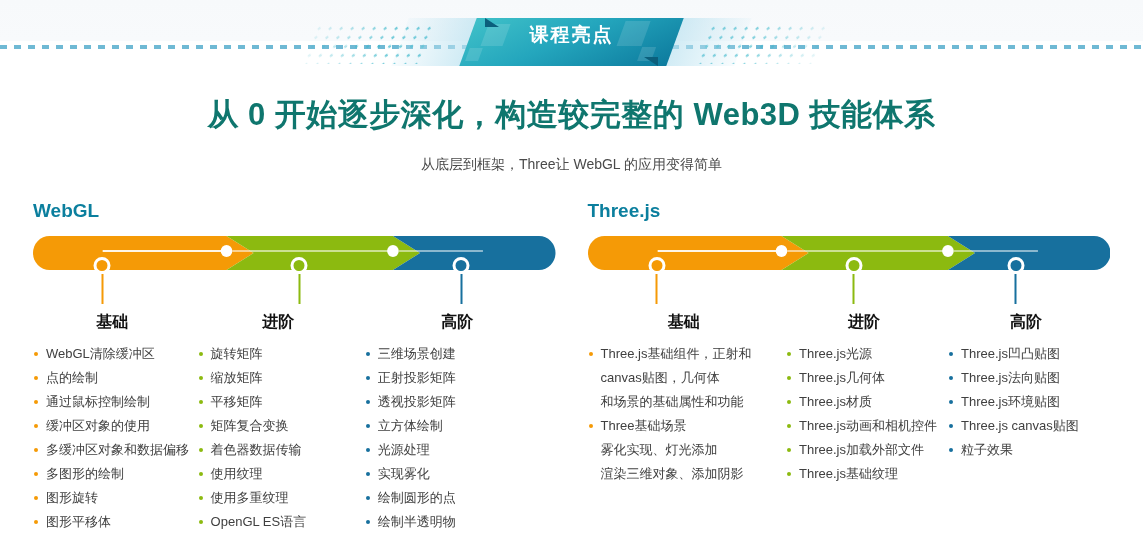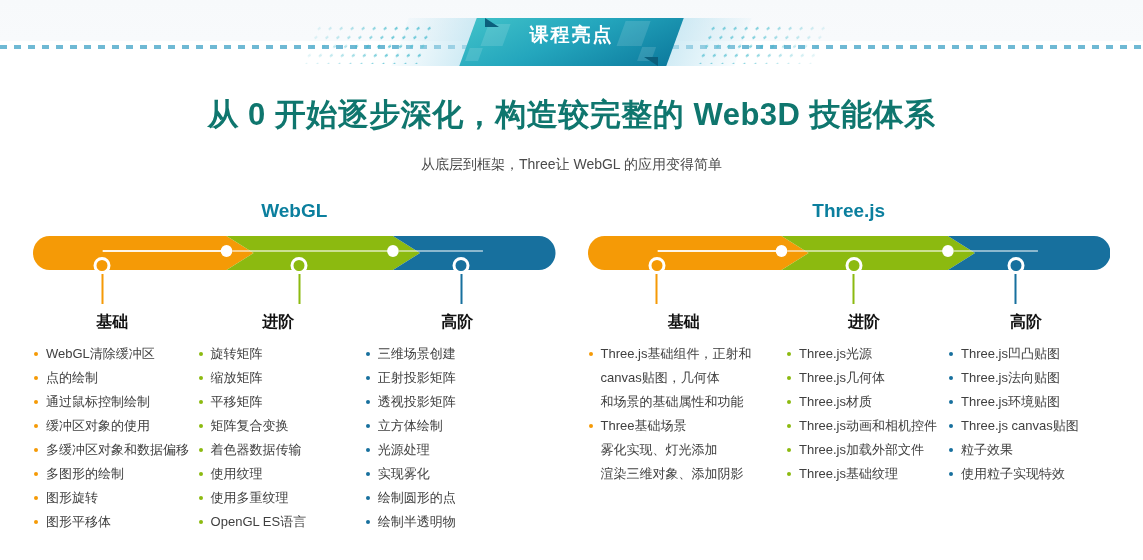--- a/index.html
+++ b/index.html
@@ -120,21 +120,20 @@
   
   .tracks {
     display: flex;
     margin-top: 26px;
     padding: 0 33px;
     gap: 32px;
   }
   .track { flex: 1; min-width: 0; }
 
   .track-name {
-    text-align: center;
     color: #0b7f9e;
     font-size: 19px;
     font-weight: bold;
     margin-bottom: 14px;
   }
 
   
   .bar {
     position: relative;
     height: 34px;
@@ -360,19 +359,18 @@
         </ul>
       </div>
       <div class="col">
         <div class="col-title">高阶</div>
         <ul class="b-blue">
           <li>Three.js凹凸贴图</li>
           <li>Three.js法向贴图</li>
           <li>Three.js环境贴图</li>
           <li>Three.js canvas贴图</li>
           <li>粒子效果</li>
-          <li>使用粒子实现特效</li>
         </ul>
       </div>
     </div>
   </div>
 
 </div>
 
 </body></html>

